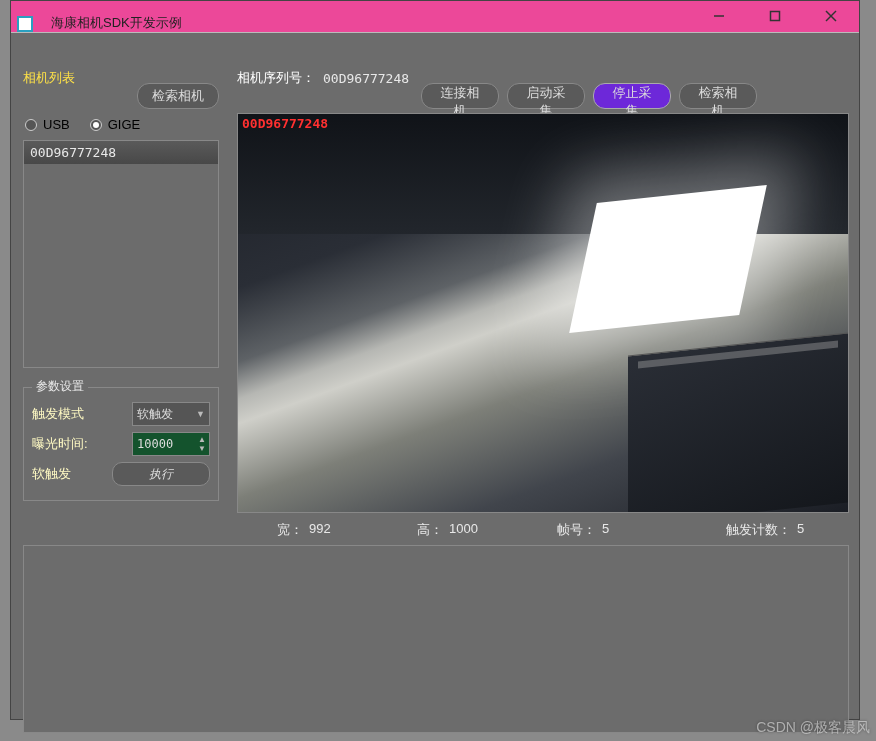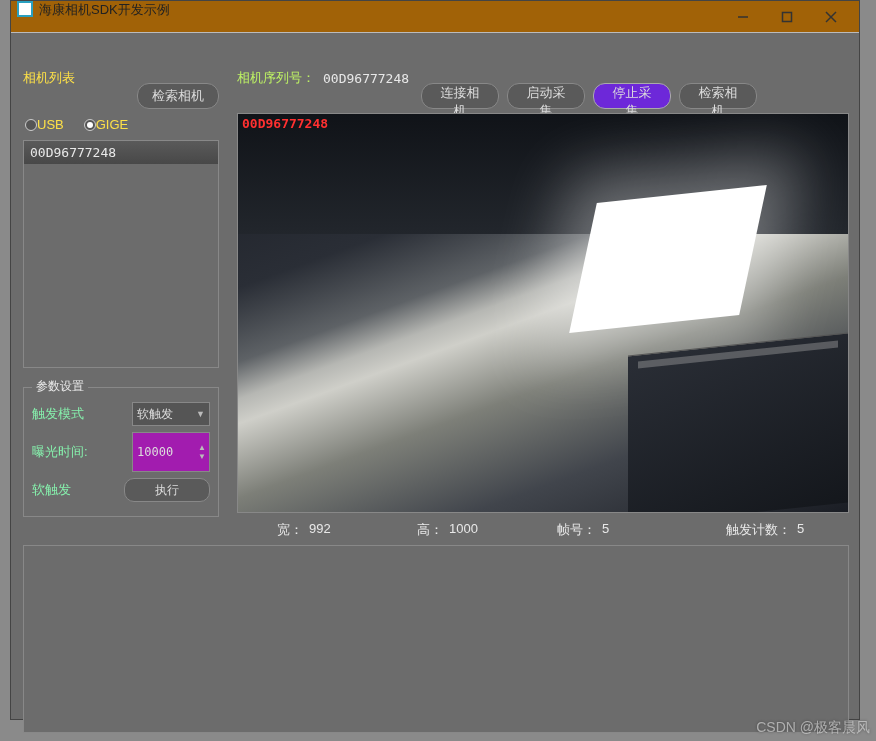--- a/index.html
+++ b/index.html
@@ -1,49 +1,49 @@
 <!DOCTYPE html>
 <html><head>
 <meta charset="utf-8">
 <style>
   * { box-sizing: border-box; font-family: "Microsoft YaHei", "SimSun", sans-serif; }
   body { margin: 0; background: #8a8a8a; width: 876px; height: 741px; overflow: hidden; position: relative; }
   .window { position: absolute; left: 10px; top: 0; width: 850px; height: 720px; background: #6c6c6c; border: 1px solid #444; }
-  .titlebar { height: 32px; background: #a16207; display: flex; align-items: flex-start; padding: 0 6px; border-bottom: 1px solid #bbb; }
+  .titlebar { height: 32px; background: #ec4899; display: flex; align-items: flex-end; padding: 0 6px; border-bottom: 1px solid #bbb; gap: 12px; }
   .title-icon { width: 16px; height: 16px; border: 2px solid #2aa0c0; background: #fff; margin-right: 6px; }
   .title-text { font-size: 13px; color: #222; flex: 1; }
   .win-btn { width: 44px; height: 32px; display: flex; align-items: center; justify-content: center; }
   .win-btn svg { display: block; }
   .content { position: absolute; top: 32px; left: 0; right: 0; bottom: 0; background: #6c6c6c; padding: 10px; }
 
   .left-col { position: absolute; left: 12px; top: 14px; width: 196px; }
   .row { display: flex; align-items: center; margin-bottom: 6px; }
   .lbl { color: #fde047; font-size: 13px; }
   .btn { background: #5a5a5a; border: 1px solid #888; color: #ddd; font-size: 13px; height: 26px; border-radius: 12px; padding: 0 14px; cursor: pointer; margin-top: 36px; }
   .radio-row { display: flex; gap: 20px; margin: 8px 0 8px 2px; align-items: center; }
-  .radio { display: flex; align-items: center; gap: 0; color: #fde047; font-size: 13px; font-family: monospace; }
+  .radio { display: flex; align-items: center; gap: 6px; color: #000000; font-size: 13px; font-family: monospace; }
   .radio .dot { width: 12px; height: 12px; border-radius: 50%; border: 1px solid #ccc; background: #555; position: relative; }
   .radio.selected .dot::after { content: ""; position: absolute; left: 2px; top: 2px; width: 6px; height: 6px; border-radius: 50%; background: #fff; }
   .cam-list { width: 196px; height: 228px; border: 1px solid #888; background: #6c6c6c; }
   .cam-item { background: linear-gradient(#5a5a5a,#484848); color: #e8e8e8; font-size: 13px; padding: 4px 6px; font-family: monospace; }
 
   .param-box { margin-top: 19px; border: 1px solid #888; padding: 14px 8px 8px 8px; position: relative; }
   .param-title { position: absolute; top: -10px; left: 8px; background: #6c6c6c; padding: 0 4px; color: #e8e8e8; font-size: 12px; }
   .param-row { display: flex; align-items: center; justify-content: space-between; margin-bottom: 6px; }
-  .param-lbl { color: #86efac; font-size: 13px; }
+  .param-lbl { color: #fef9c3; font-size: 13px; }
   .combo { width: 78px; height: 24px; background: #555; border: 1px solid #888; color: #ddd; font-size: 12px; display: flex; align-items: center; padding: 0 4px; justify-content: space-between; }
   .combo .arrow { font-size: 9px; color: #bbb; }
-  .spinner { width: 78px; height: 40px; background: #a21caf; border: 1px solid #888; color: #ddd; font-size: 12px; display: flex; align-items: center; }
+  .spinner { width: 78px; height: 24px; background: #14532d; border: 1px solid #888; color: #ddd; font-size: 12px; display: flex; align-items: center; }
   .spinner .val { flex: 1; padding: 0 4px; font-family: monospace; }
   .spinner .arrows { width: 14px; display: flex; flex-direction: column; font-size: 8px; text-align: center; color: #bbb; }
-  .small-btn { width: 86px; height: 24px; background: #5a5a5a; border: 1px solid #888; color: #ddd; font-size: 12px; border-radius: 10px; cursor: pointer; }
+  .small-btn { width: 98px; height: 24px; background: #5a5a5a; border: 1px solid #888; color: #ddd; font-size: 12px; border-radius: 10px; cursor: pointer; font-style: italic; }
 
   .right-col { position: absolute; left: 226px; top: 14px; width: 612px; }
   .top-row { display: flex; align-items: center; gap: 8px; margin-bottom: 4px; }
-  .serial-lbl { color: #bef264; font-size: 13px; }
+  .serial-lbl { color: #ffffff; font-size: 13px; }
   .serial-val { color: #e8e8e8; font-size: 13px; font-family: monospace; margin-right: 4px; }
   .act-btn { width: 78px; }
   .act-btn.pressed { background: #6d28d9; border-color: #aaa; }
 
   .preview { width: 612px; height: 400px; border: 1px solid #888; position: relative; overflow: hidden; background:
     linear-gradient(160deg,
       #1a1d24 0%, #2a2e36 28%, #5e6266 40%, #b6b7b3 46%, #cfcfc9 50%,
       #7d7f78 62%, #41454c 78%, #1a1d24 100%);
   }
   .ceiling-top { position:absolute; left:0; top:0; right:0; height:120px; background:linear-gradient(#101318,#22262c); }

